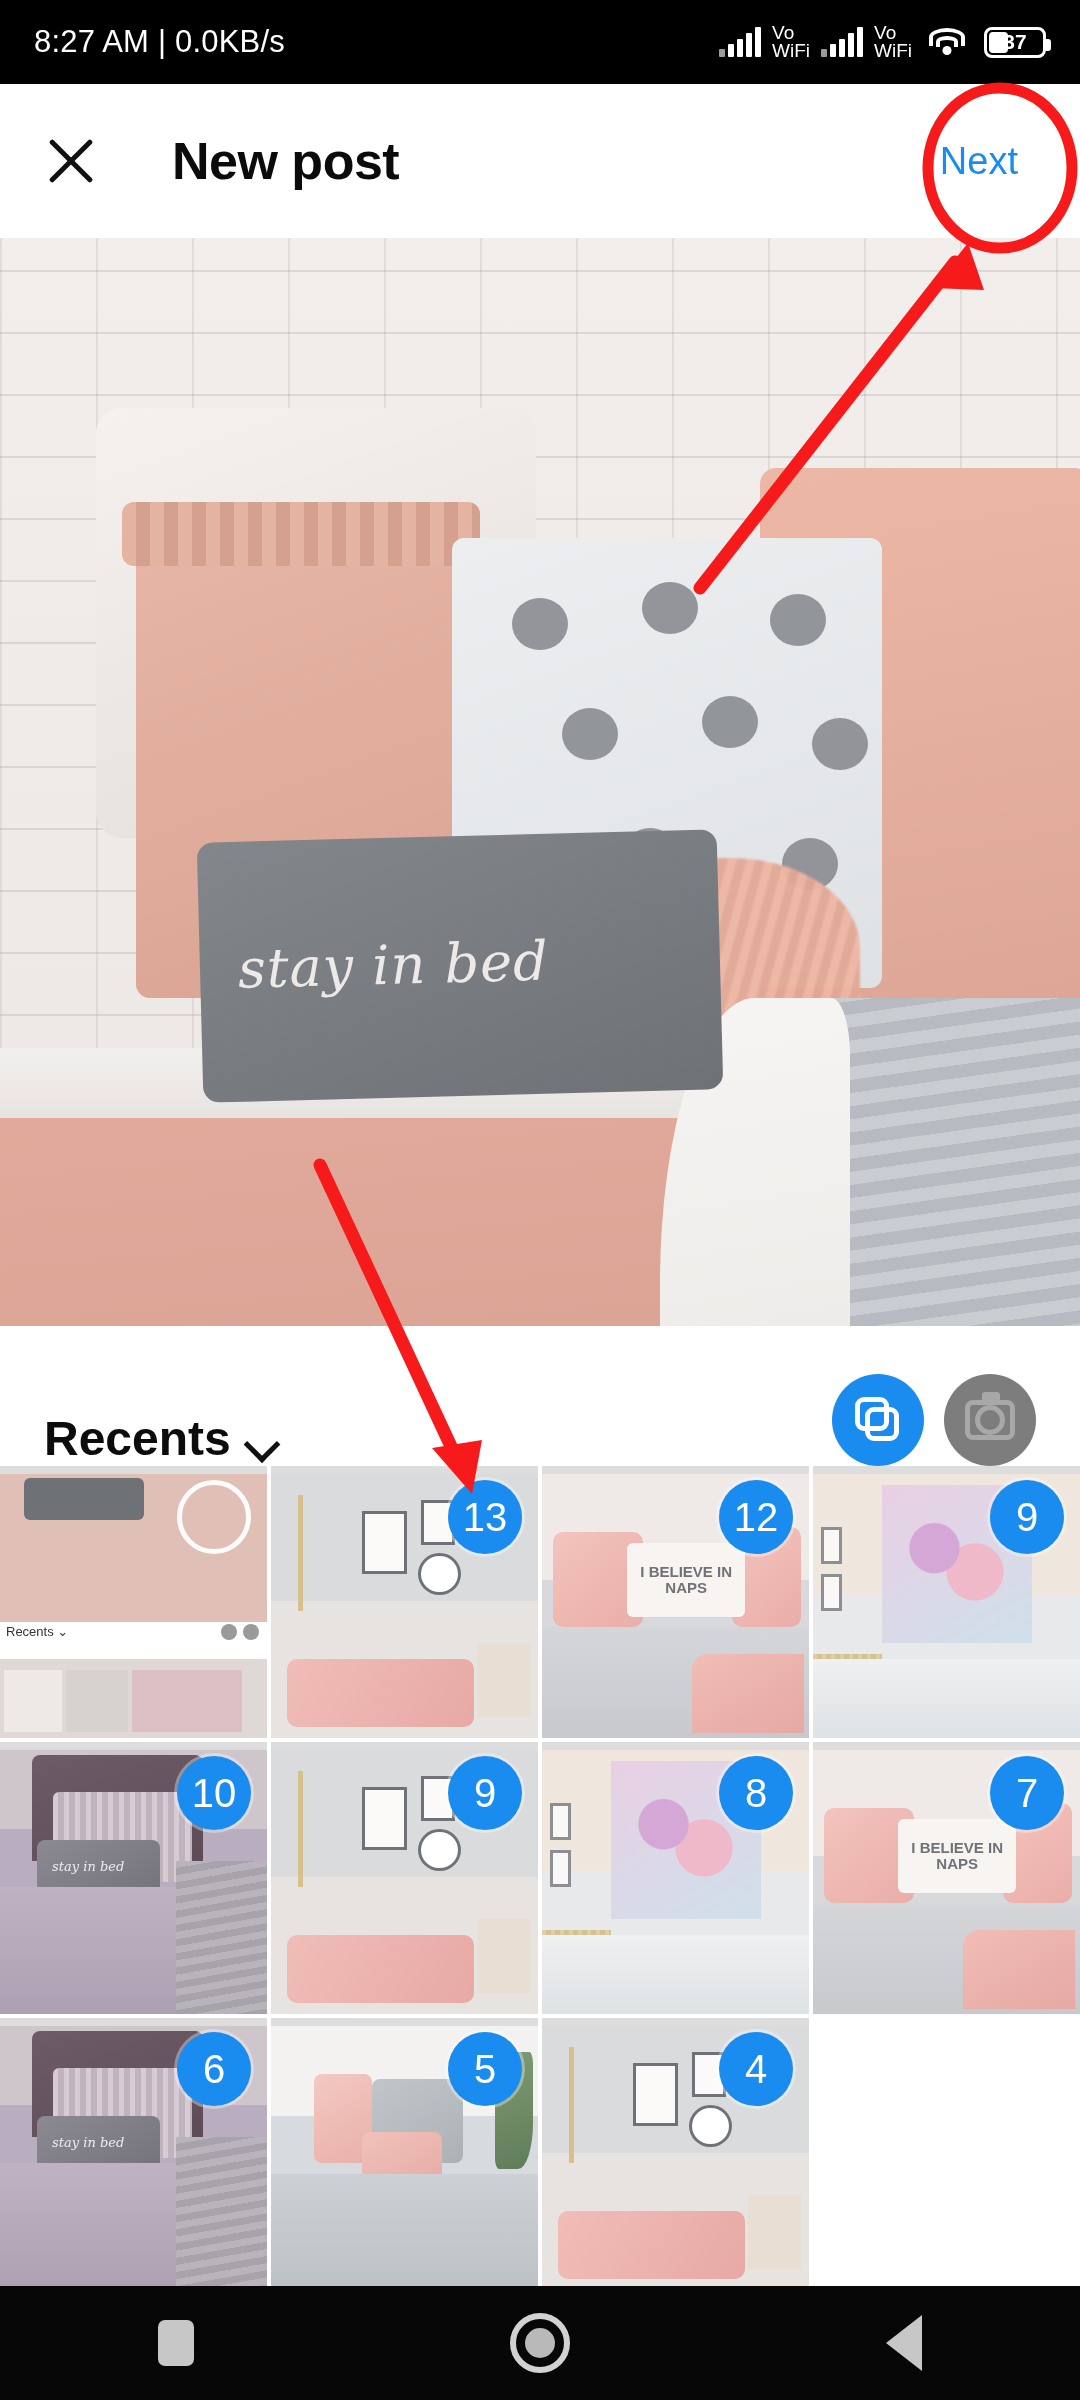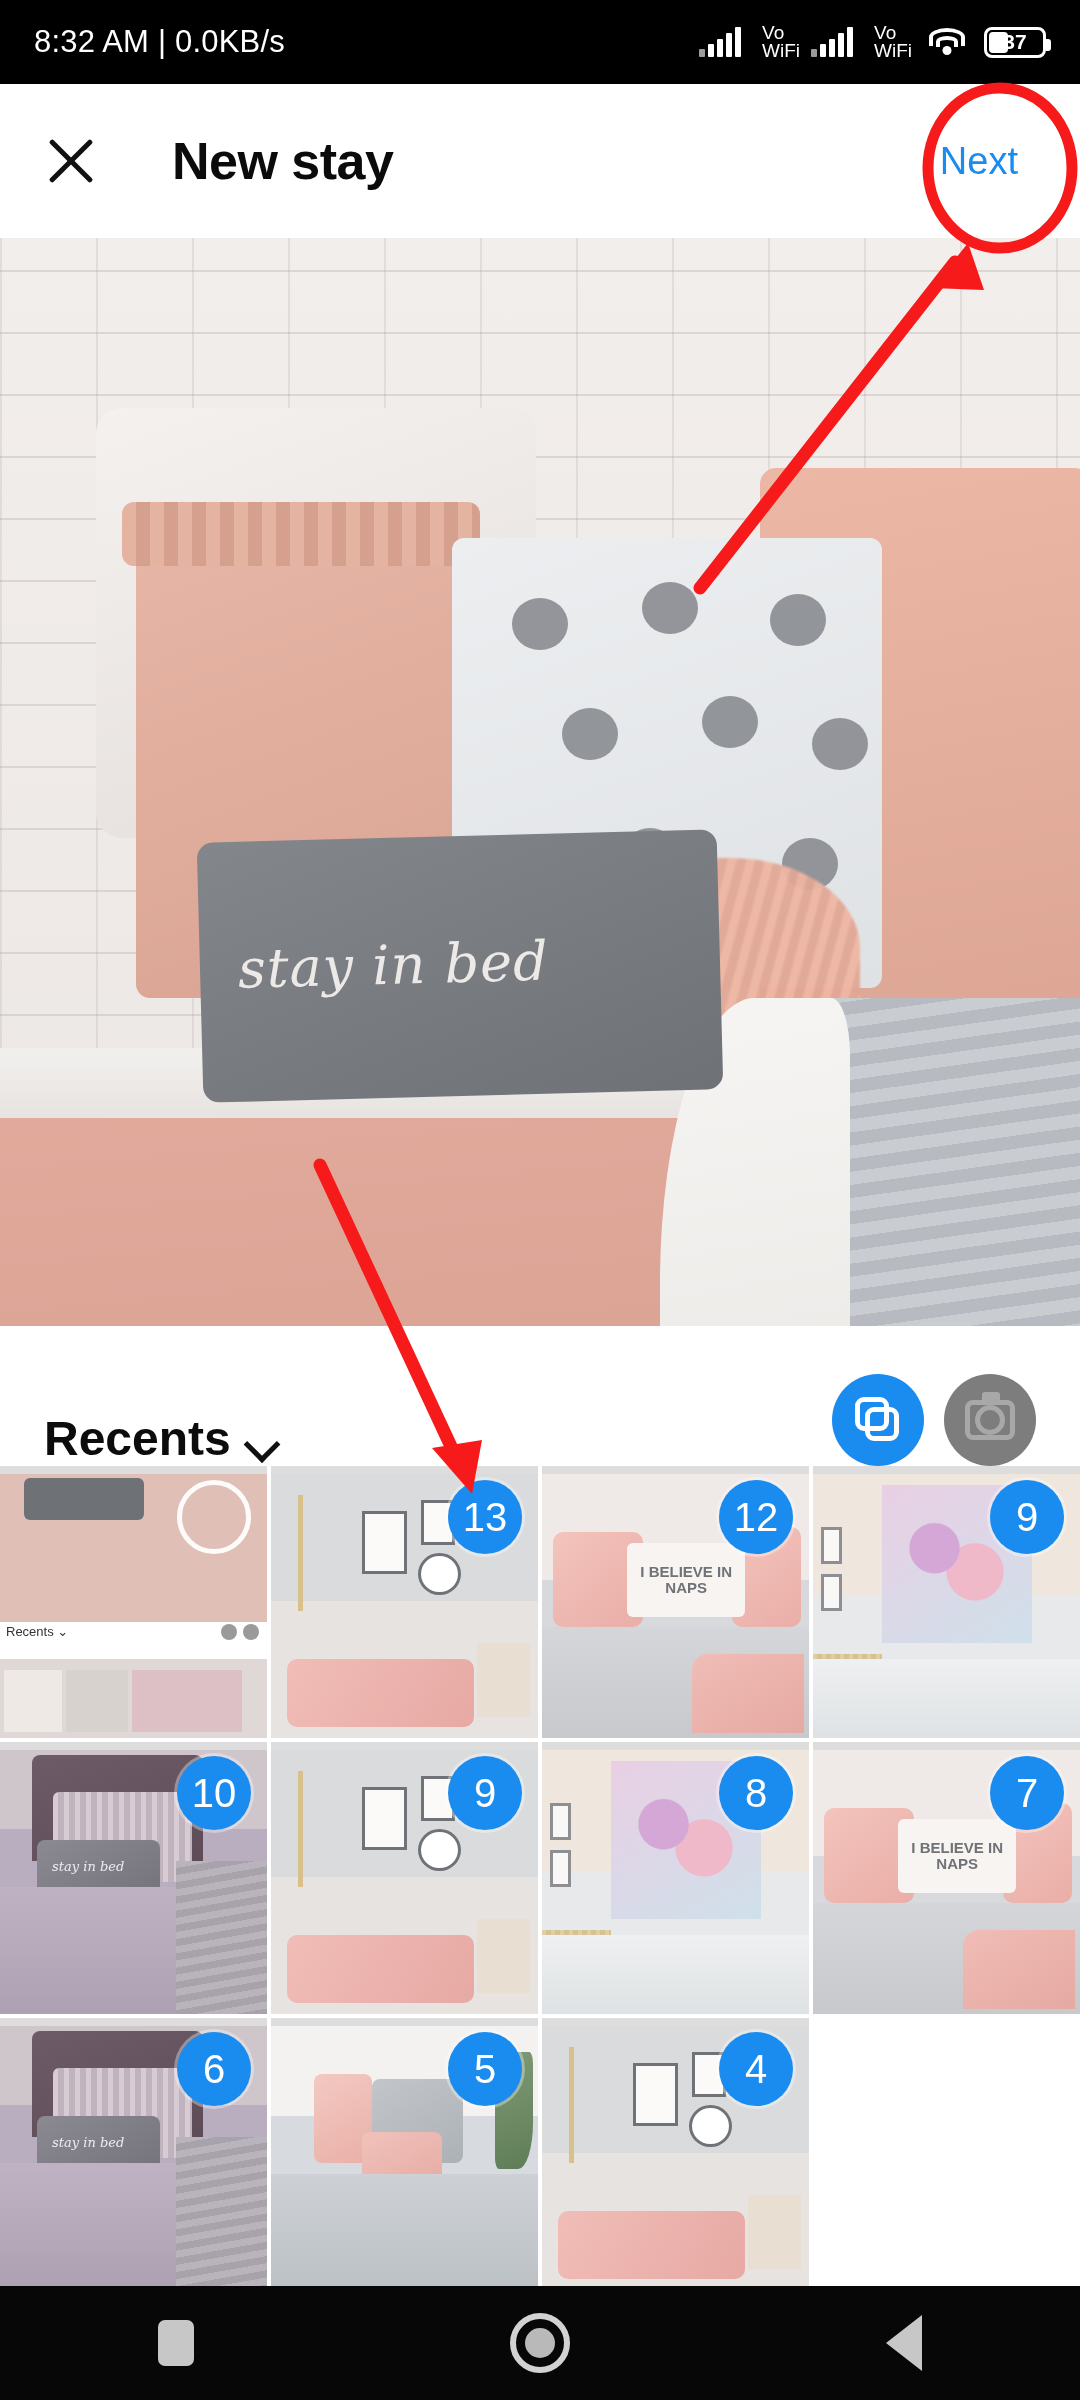--- a/index.html
+++ b/index.html
@@ -17,21 +17,21 @@
   .status-left{ font-size:31px; letter-spacing:.2px; white-space:nowrap; }
   .status-right{ display:flex; align-items:center; gap:11px; }
 
   .sig{ display:flex; align-items:flex-end; gap:3px; height:30px; }
   .sig i{ display:block; width:6px; background:#fff; border-radius:1px; }
   .sig i:nth-child(1){ height:8px;  background:#9a9a9a; }
   .sig i:nth-child(2){ height:13px; }
   .sig i:nth-child(3){ height:18px; }
   .sig i:nth-child(4){ height:24px; }
   .sig i:nth-child(5){ height:30px; }
-  .vowifi{ font-size:19px; line-height:18px; text-align:left; margin-left:10px; }
+  .vowifi{ font-size:19px; line-height:18px; text-align:left; margin-left:0; }
 
   .wifi{ position:relative; width:36px; height:28px; margin-left:6px; }
   .wifi span{ position:absolute; left:50%; transform:translateX(-50%);
               border:4px solid #fff; border-bottom:none; border-radius:50% 50% 0 0; }
   .wifi .a{ width:36px; height:18px; top:0; }
   .wifi .b{ width:22px; height:11px; top:8px; }
   .wifi .c{ width:9px;  height:9px;  top:18px; border-radius:50%; border:none; background:#fff; }
 
   .batt{ position:relative; width:62px; height:31px; border:3px solid #fff;
          border-radius:8px; display:flex; align-items:center; justify-content:center; margin-left:8px;}
@@ -219,21 +219,21 @@
   .nav-ci i{ width:30px; height:30px; background:#b9b9b9; border-radius:50%; display:block; }
   .nav-tr{ width:0; height:0; border-top:28px solid transparent; border-bottom:28px solid transparent;
            border-right:36px solid #c7c7c7; }
 </style>
 </head>
 <body>
 
 <div id="screen">
 
   <div class="statusbar">
-    <div class="status-left">8:32 AM | 0.0KB/s</div>
+    <div class="status-left">8:27 AM | 0.0KB/s</div>
     <div class="status-right">
       <span class="sig">
           <i></i>
           <i></i>
           <i></i>
           <i></i>
           <i></i>
         </span>
       <span class="vowifi">Vo<br>WiFi</span>
       <span class="sig">
@@ -251,21 +251,21 @@
         </span>
       <span class="batt">
         <span class="lvl"></span>
         <span class="pct">37</span>
       </span>
     </div>
   </div>
 
   <div class="appbar">
     <div class="close-x"></div>
-    <div class="title">New stay</div>
+    <div class="title">New post</div>
     <div class="next">Next</div>
   </div>
 
   <div class="preview">
     <div class="wall"></div>
     <div class="pillow p-white"></div>
     <div class="pillow p-pinkR"></div>
     <div class="pillow p-pinkL"></div>
     <div class="pillow p-dot">
       <i style="left:60px;top:60px"></i>

